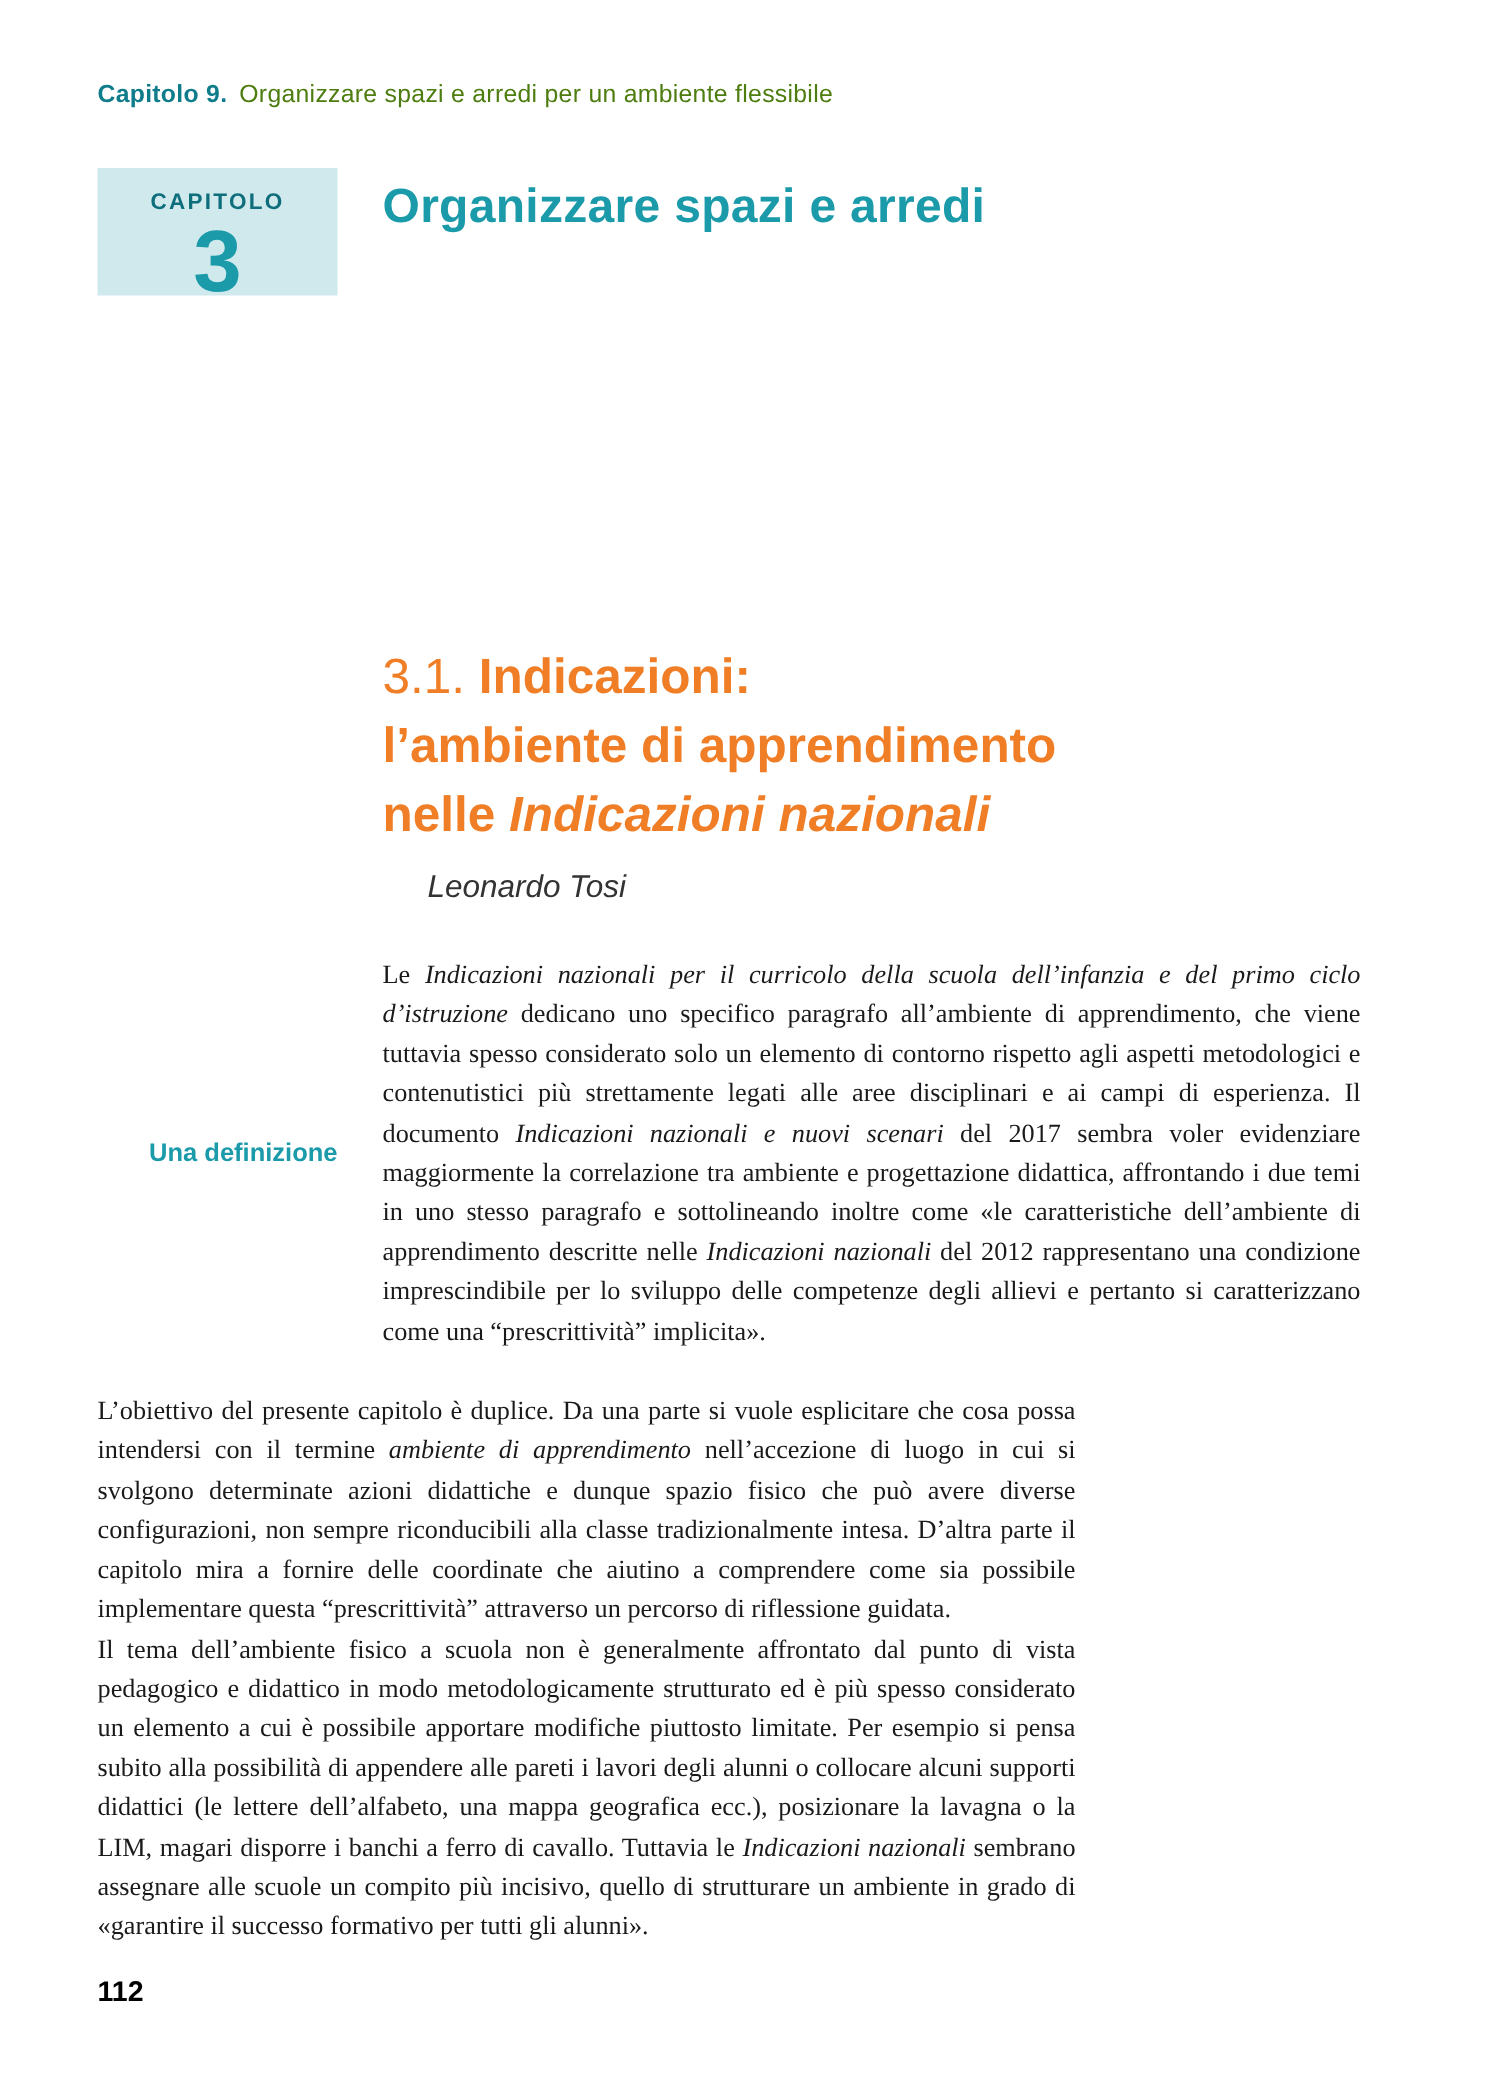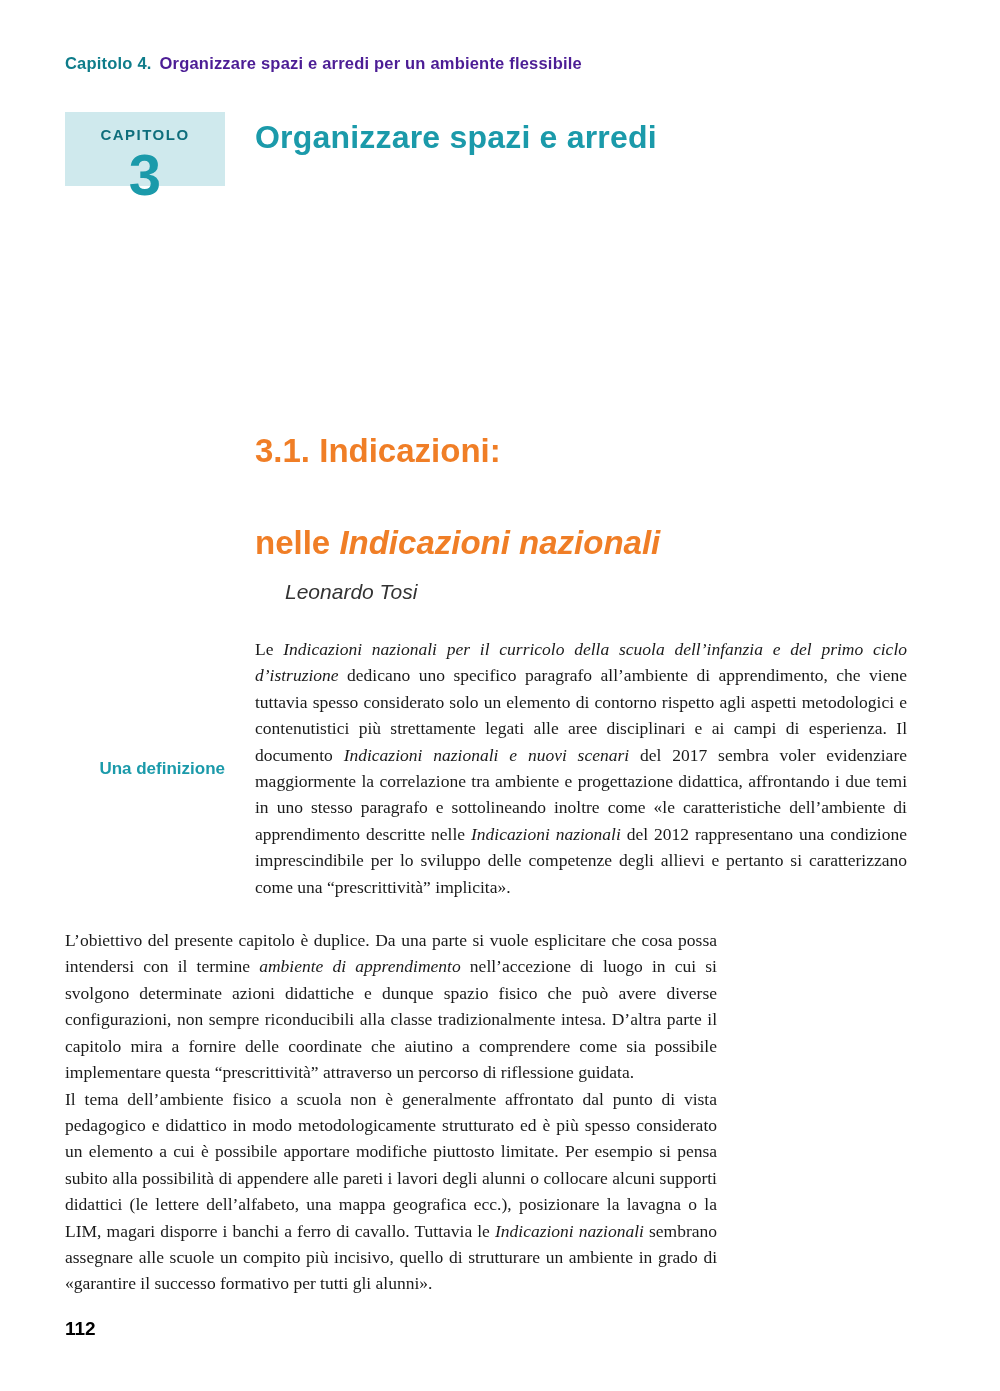--- a/index.html
+++ b/index.html
@@ -20,29 +20,29 @@
     left: 65px;
     top: 54px;
     font-size: 16.5px;
     letter-spacing: 0.2px;
   }
   .running-header .chap-label {
     font-weight: bold;
     color: #0e7c8a;
     margin-right: 8px;
   }
-  .running-header .chap-title { color: #4c1d95; font-weight: bold; }
+  .running-header .chap-title { color: #4d7c0f; }
 
   
   .chapter-badge {
     position: absolute;
     left: 65px;
     top: 112px;
     width: 160px;
-    height: 74px;
+    height: 85px;
     background: #cfe9ed;
     text-align: center;
   }
   .chapter-badge .badge-label {
     display: block;
     padding-top: 14px;
     font-size: 15px;
     font-weight: bold;
     letter-spacing: 1.5px;
     color: #0e6e7c;
@@ -73,21 +73,21 @@
   .section-heading {
     position: absolute;
     left: 255px;
     top: 428px;
     width: 700px;
     font-size: 33px;
     line-height: 46px;
     color: #f07e26;
     font-weight: 600;
   }
-  .section-heading .sec-num { font-weight: bold; }
+  .section-heading .sec-num { font-weight: normal; }
   .section-heading em { font-style: italic; }
 
   
   .author {
     position: absolute;
     left: 257px;
     top: 580px;
     font-size: 21px;
     font-style: italic;
     color: #333333;
@@ -138,35 +138,35 @@
     font-weight: bold;
     color: #000000;
   }
 </style>
 </head>
 <body>
 
 <div class="page">
 
   <div class="running-header">
-    <span class="chap-label">Capitolo 4.</span><span class="chap-title">Organizzare spazi e arredi per un ambiente flessibile</span>
+    <span class="chap-label">Capitolo 9.</span><span class="chap-title">Organizzare spazi e arredi per un ambiente flessibile</span>
   </div>
 
   <div class="chapter-badge">
     <span class="badge-label">CAPITOLO</span>
     <span class="badge-number">3</span>
   </div>
 
   <h1 class="chapter-title">
     <span>Organizzare spazi e arredi</span><br>
   </h1>
 
   <h2 class="section-heading">
     <span class="sec-num">3.1.</span><span> Indicazioni:</span><br>
-    <br>
+    <span>l’ambiente di apprendimento</span><br>
     <span>nelle </span><em>Indicazioni nazionali</em>
   </h2>
 
   <div class="author">Leonardo Tosi</div>
 
   <div class="content">
 
     <div class="content-row">
       <div class="margin-label">Una definizione</div>
       <div class="body-text">

